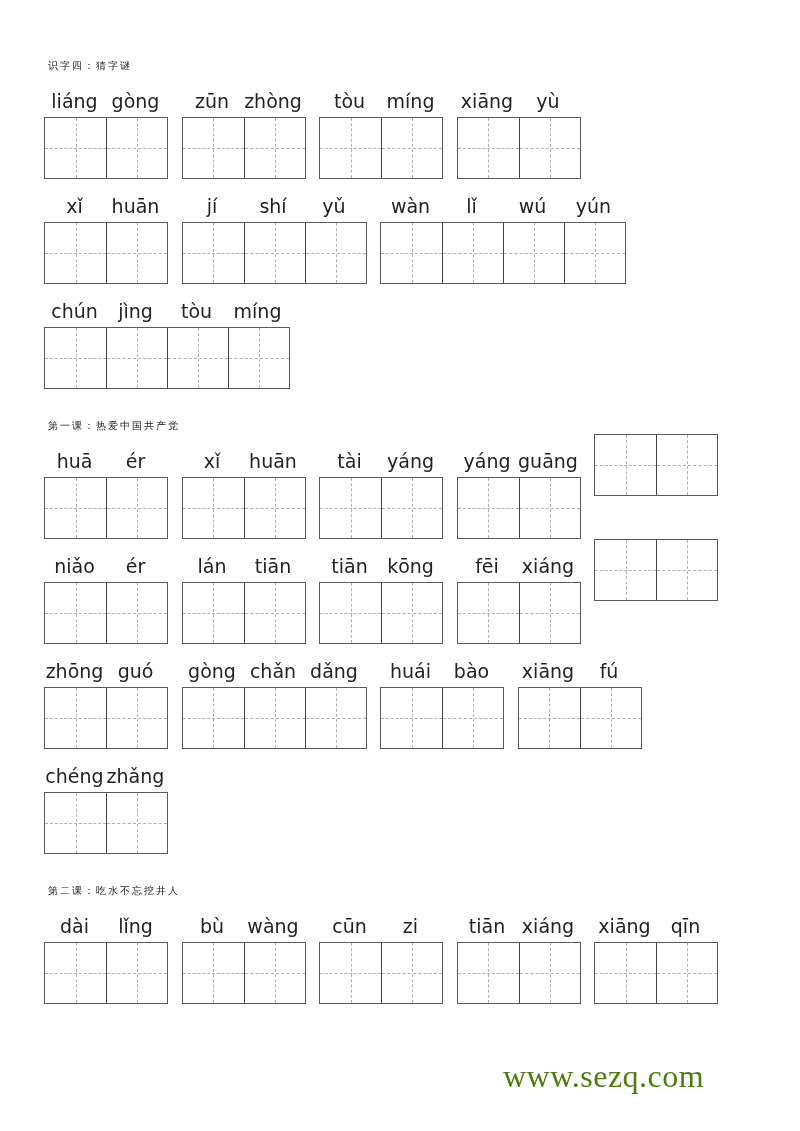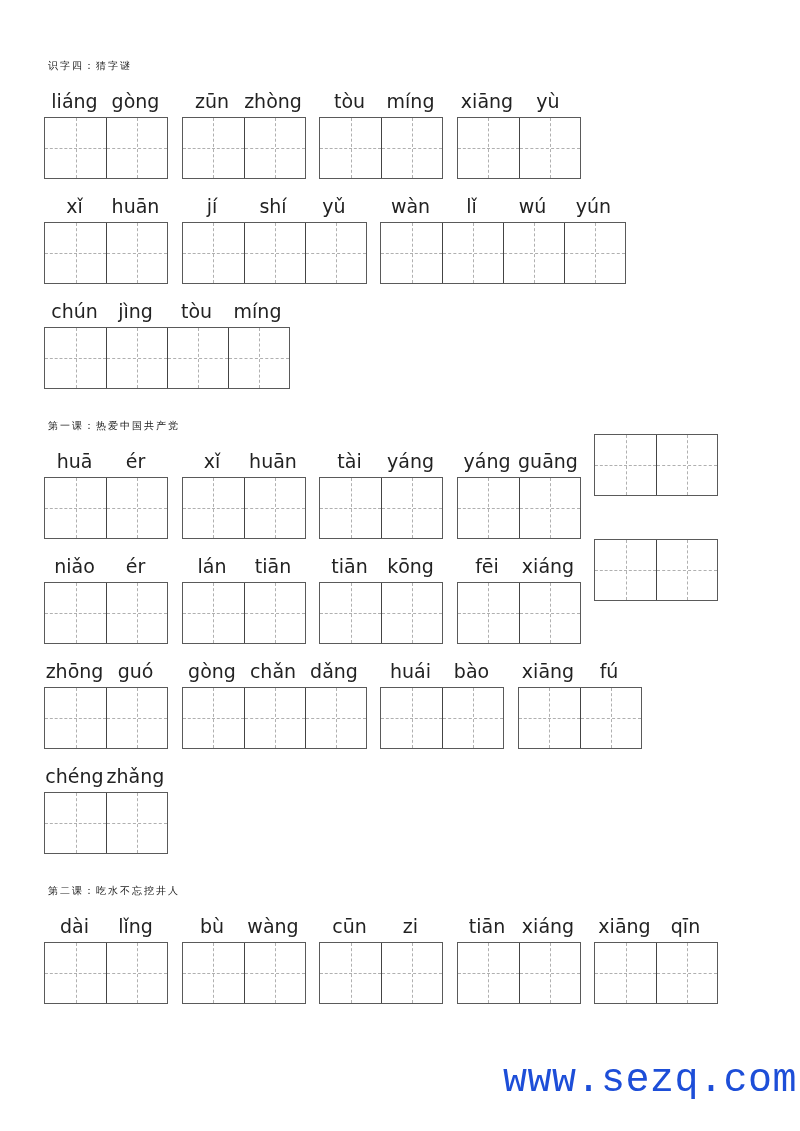--- a/index.html
+++ b/index.html
@@ -18,22 +18,22 @@
   .pinyin { width: 61px; height: 43px; display: flex; align-items: flex-end; justify-content: center;
             padding-bottom: 5px; box-sizing: border-box; font-size: 19px; line-height: 22px; color: #222;
             white-space: nowrap; }
   .cells { display: flex; border: 1.5px solid #5a5a5a; box-sizing: border-box; height: 62px; }
   .cell { position: relative; width: 61px; height: 100%; box-sizing: border-box; }
   .cell + .cell { border-left: 1.5px solid #444; }
   .cell::before { content: ""; position: absolute; left: 50%; top: 0; bottom: 0;
                   border-left: 1px dashed #b0b0b0; }
   .cell::after { content: ""; position: absolute; top: 50%; left: 0; right: 0;
                  border-top: 1px dashed #b0b0b0; }
-  .watermark { position: absolute; left: 503px; top: 1058px; font-family: Liberation Mono, monospace;
-               font-size: 40px; color: #1d4ed8; letter-spacing: 0.5px; }
+  .watermark { position: absolute; left: 503px; top: 1058px; font-family: Liberation Serif, serif;
+               font-size: 32px; color: #4d7c0f; letter-spacing: 0.5px; }
 </style>
 </head>
 <body>
 
 <div class="section sec-1">
   <div class="section-title">识字四：猜字谜</div>
   <div class="rows">
       <div class="row">
         <div class="group">
           <div class="pinyins">

